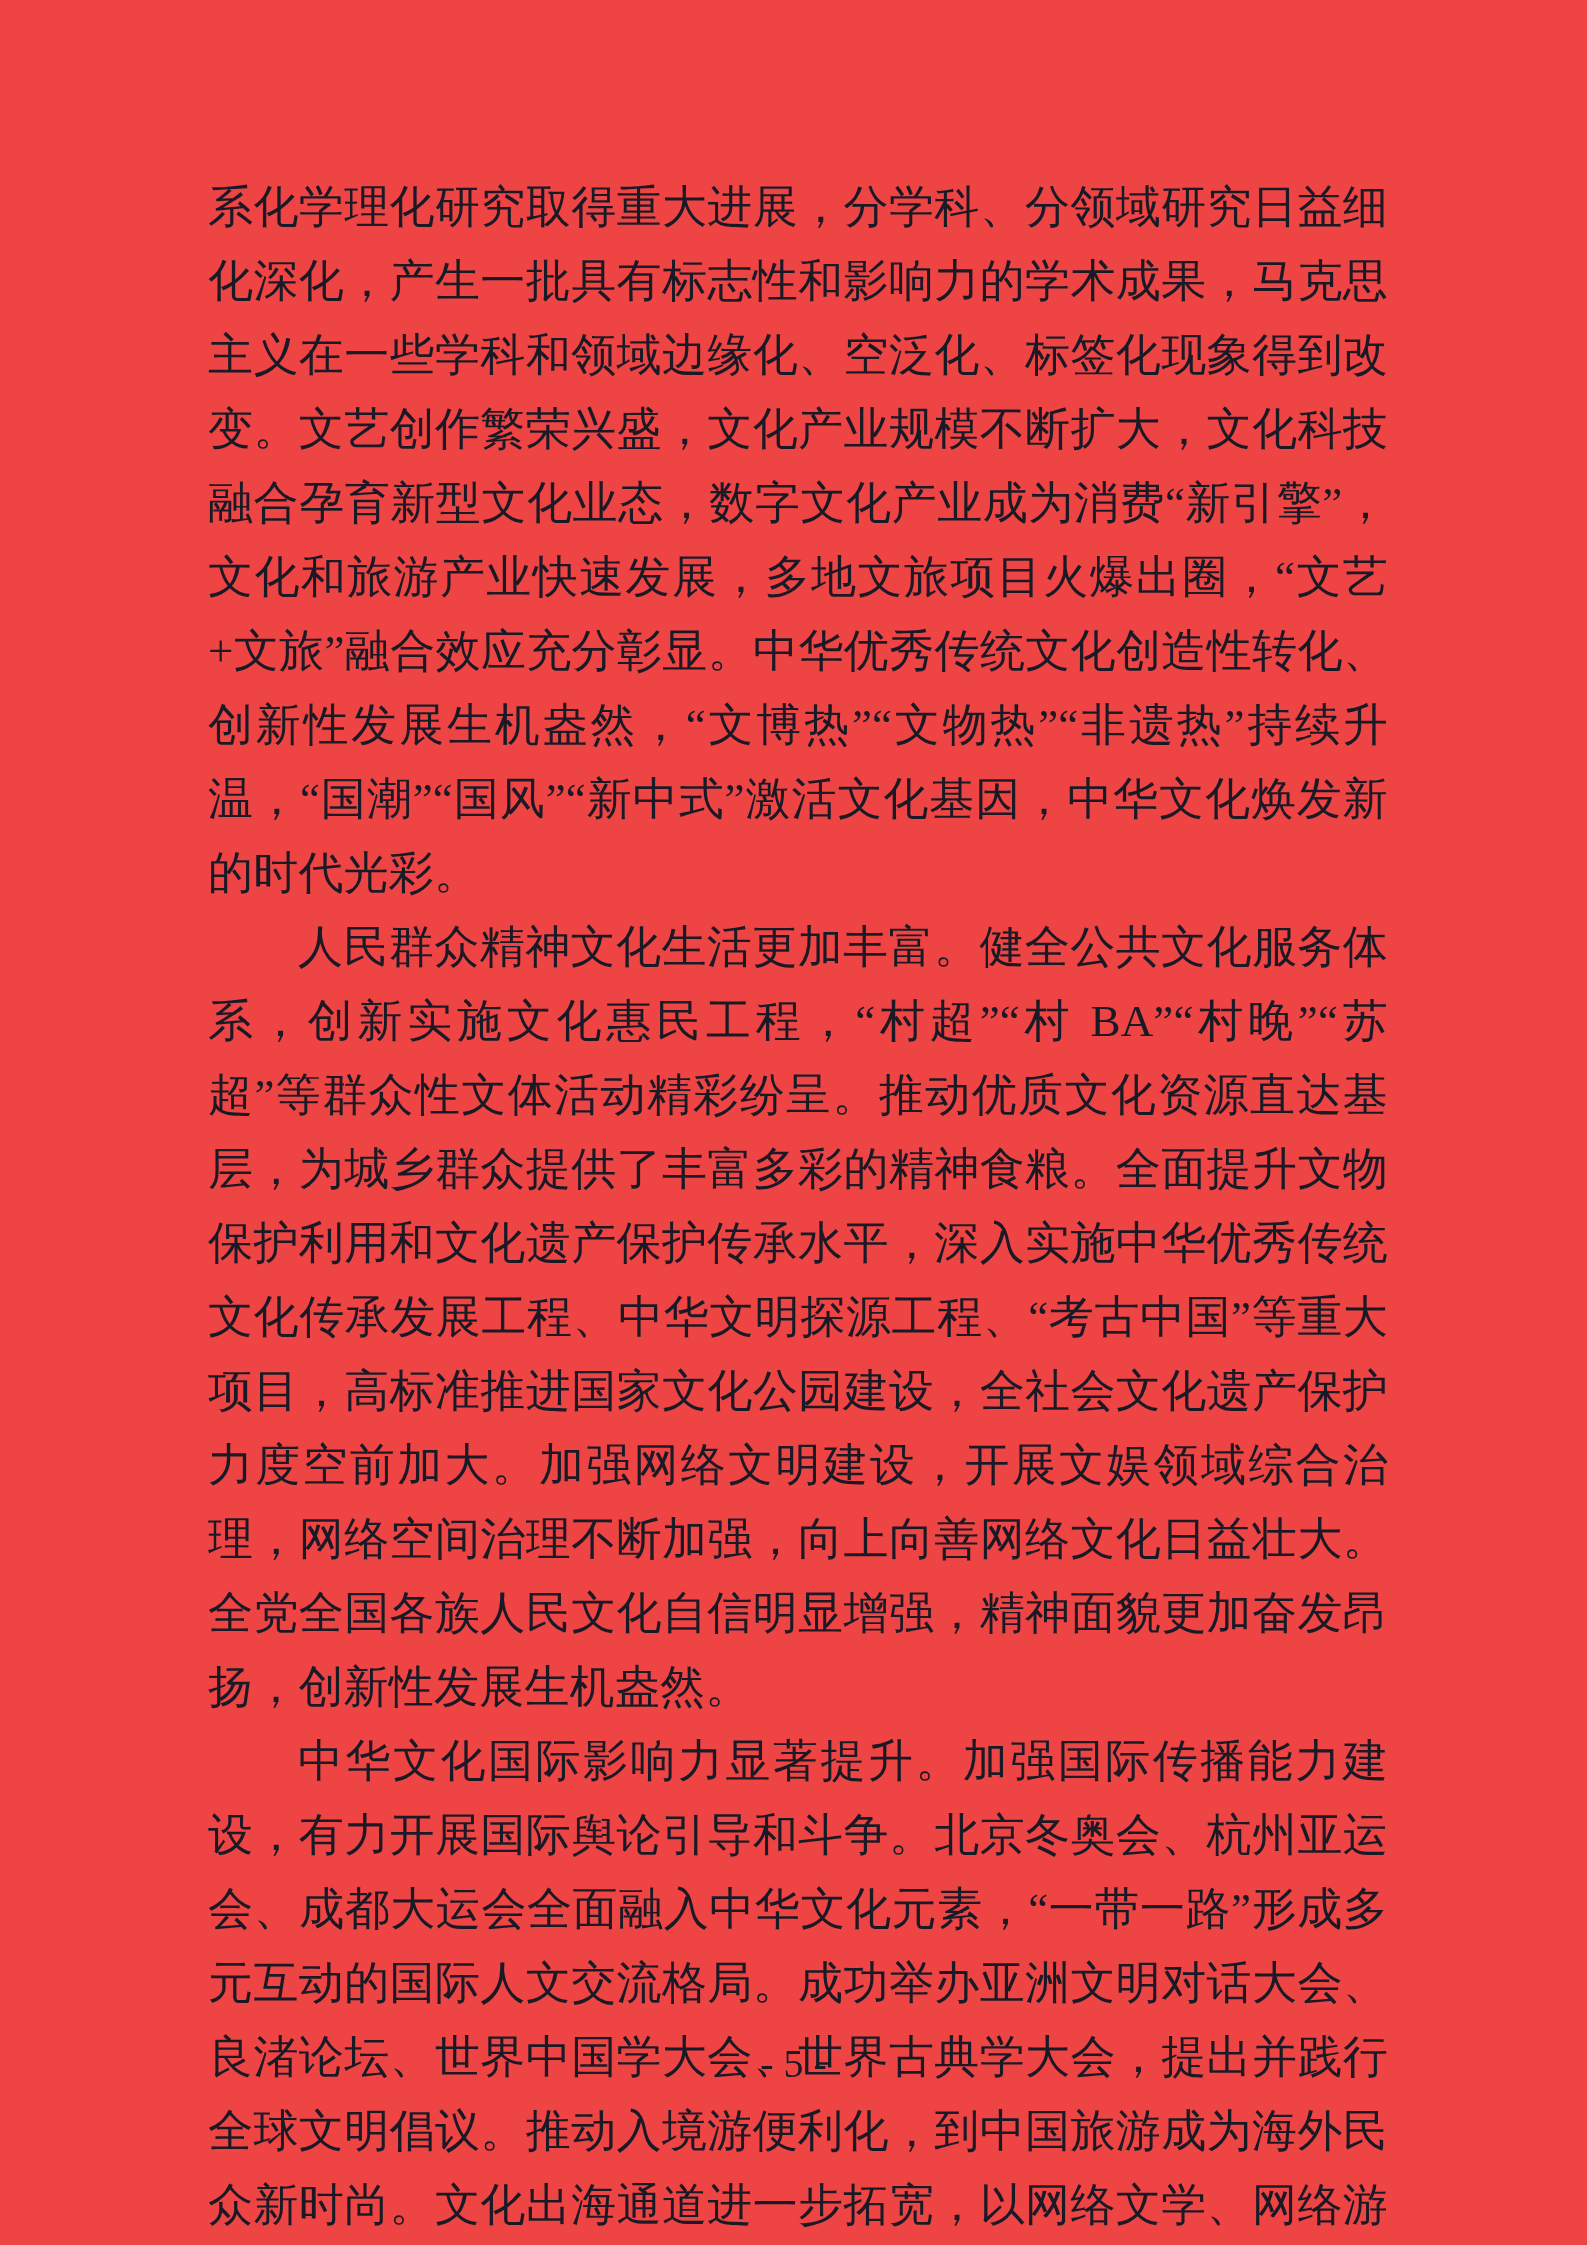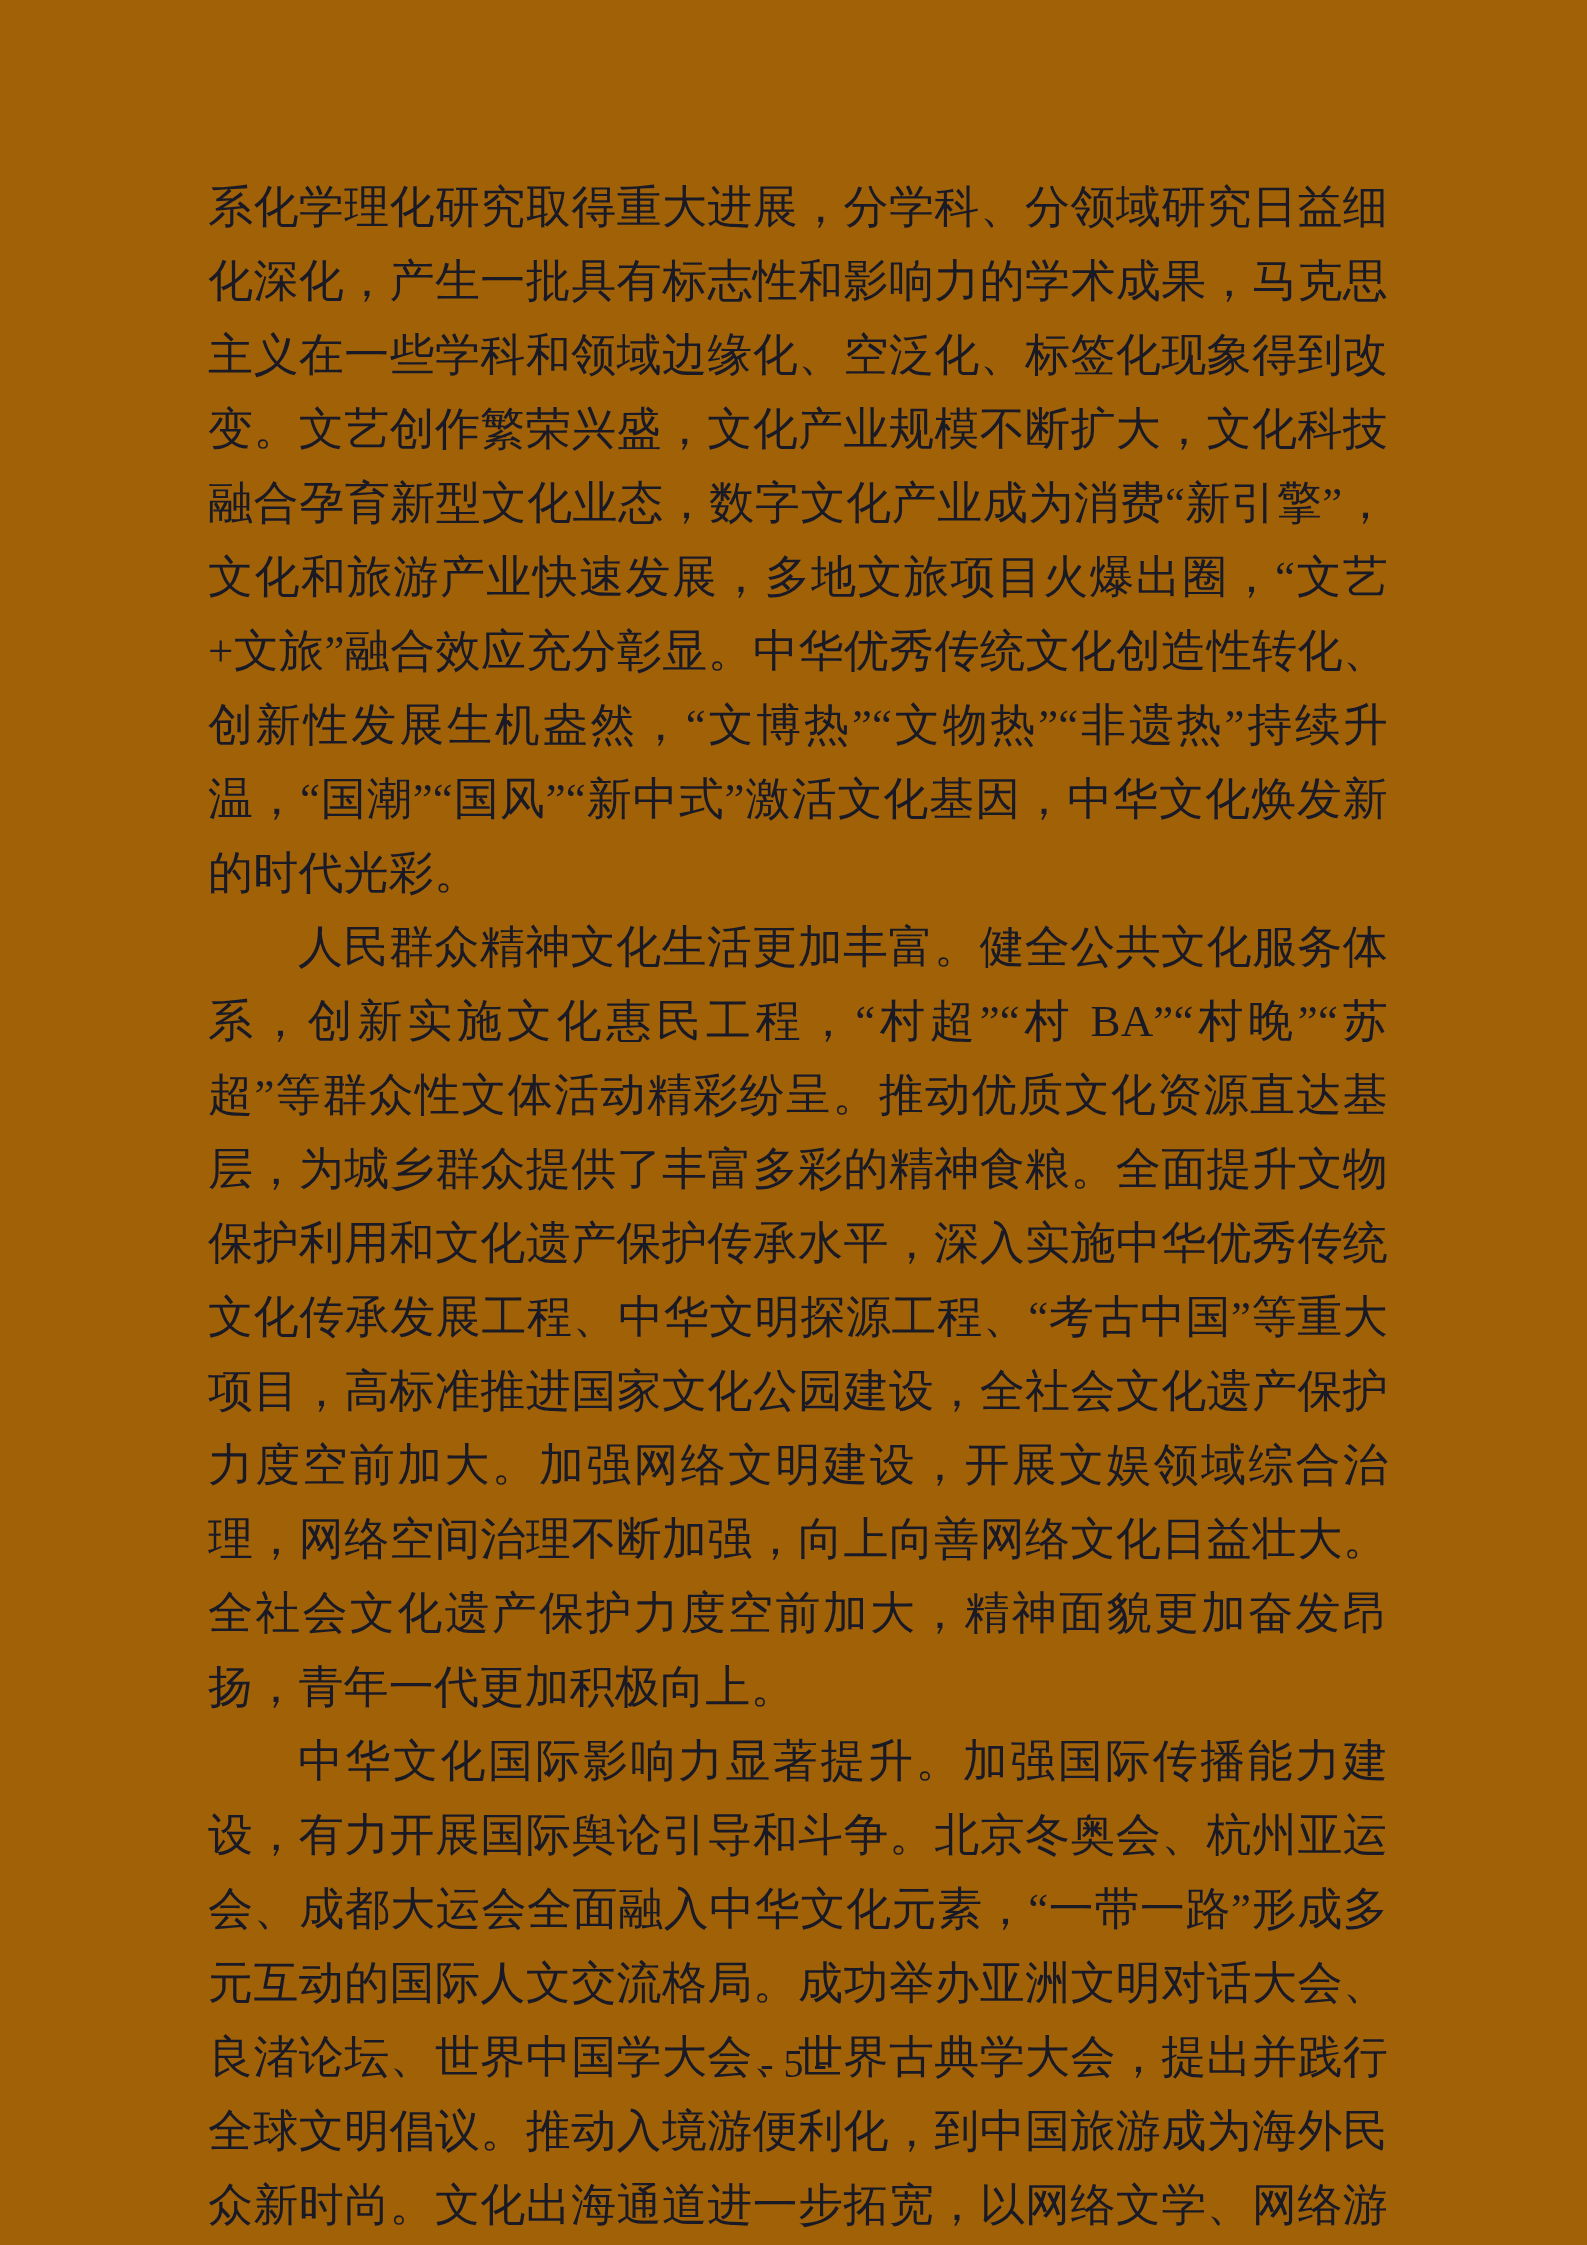--- a/index.html
+++ b/index.html
@@ -7,21 +7,21 @@
     padding: 0;
     background: #ffffff;
   }
   body {
     font-family: "Liberation Serif", "DejaVu Serif", serif;
   }
   .page {
     position: relative;
     width: 1587px;
     height: 2245px;
-    background: #a16207;
+    background: #ef4444;
     overflow: hidden;
     box-sizing: border-box;
   }
   .content {
     position: absolute;
     left: 208px;
     top: 170px;
     width: 1180px;
   }
   .para {
@@ -49,17 +49,17 @@
     color: #1a1a26;
     font-family: "Liberation Serif", "DejaVu Serif", serif;
   }
 </style>
 </head>
 <body>
 
 <div class="page">
   <div class="content">
     <p class="para">系化学理化研究取得重大进展，分学科、分领域研究日益细化深化，产生一批具有标志性和影响力的学术成果，马克思主义在一些学科和领域边缘化、空泛化、标签化现象得到改变。文艺创作繁荣兴盛，文化产业规模不断扩大，文化科技融合孕育新型文化业态，数字文化产业成为消费“新引擎”，文化和旅游产业快速发展，多地文旅项目火爆出圈，“文艺+文旅”融合效应充分彰显。中华优秀传统文化创造性转化、创新性发展生机盎然，“文博热”“文物热”“非遗热”持续升温，“国潮”“国风”“新中式”激活文化基因，中华文化焕发新的时代光彩。</p>
-    <p class="para indent">人民群众精神文化生活更加丰富。健全公共文化服务体系，创新实施文化惠民工程，“村超”“村 BA”“村晚”“苏超”等群众性文体活动精彩纷呈。推动优质文化资源直达基层，为城乡群众提供了丰富多彩的精神食粮。全面提升文物保护利用和文化遗产保护传承水平，深入实施中华优秀传统文化传承发展工程、中华文明探源工程、“考古中国”等重大项目，高标准推进国家文化公园建设，全社会文化遗产保护力度空前加大。加强网络文明建设，开展文娱领域综合治理，网络空间治理不断加强，向上向善网络文化日益壮大。全社会文化遗产保护力度空前加大，精神面貌更加奋发昂扬，青年一代更加积极向上。</p>
+    <p class="para indent">人民群众精神文化生活更加丰富。健全公共文化服务体系，创新实施文化惠民工程，“村超”“村 BA”“村晚”“苏超”等群众性文体活动精彩纷呈。推动优质文化资源直达基层，为城乡群众提供了丰富多彩的精神食粮。全面提升文物保护利用和文化遗产保护传承水平，深入实施中华优秀传统文化传承发展工程、中华文明探源工程、“考古中国”等重大项目，高标准推进国家文化公园建设，全社会文化遗产保护力度空前加大。加强网络文明建设，开展文娱领域综合治理，网络空间治理不断加强，向上向善网络文化日益壮大。全党全国各族人民文化自信明显增强，精神面貌更加奋发昂扬，创新性发展生机盎然。</p>
     <p class="para indent">中华文化国际影响力显著提升。加强国际传播能力建设，有力开展国际舆论引导和斗争。北京冬奥会、杭州亚运会、成都大运会全面融入中华文化元素，“一带一路”形成多元互动的国际人文交流格局。成功举办亚洲文明对话大会、良渚论坛、世界中国学大会、世界古典学大会，提出并践行全球文明倡议。推动入境游便利化，到中国旅游成为海外民众新时尚。文化出海通道进一步拓宽，以网络文学、网络游戏、网络影视剧为代表的文化“新三样”在海外广受欢迎，首款国产 3A 游戏《黑神话：悟空》成为全球爆款，让融通历史和现代、科技和人文的中华文化走向世界。文化贸易结构不断优化，高附加值文化产品占比持续提高，充分彰显了中华文明传</p>
   </div>
   <div class="footer">- 5 -</div>
 </div>
 
 </body></html>

